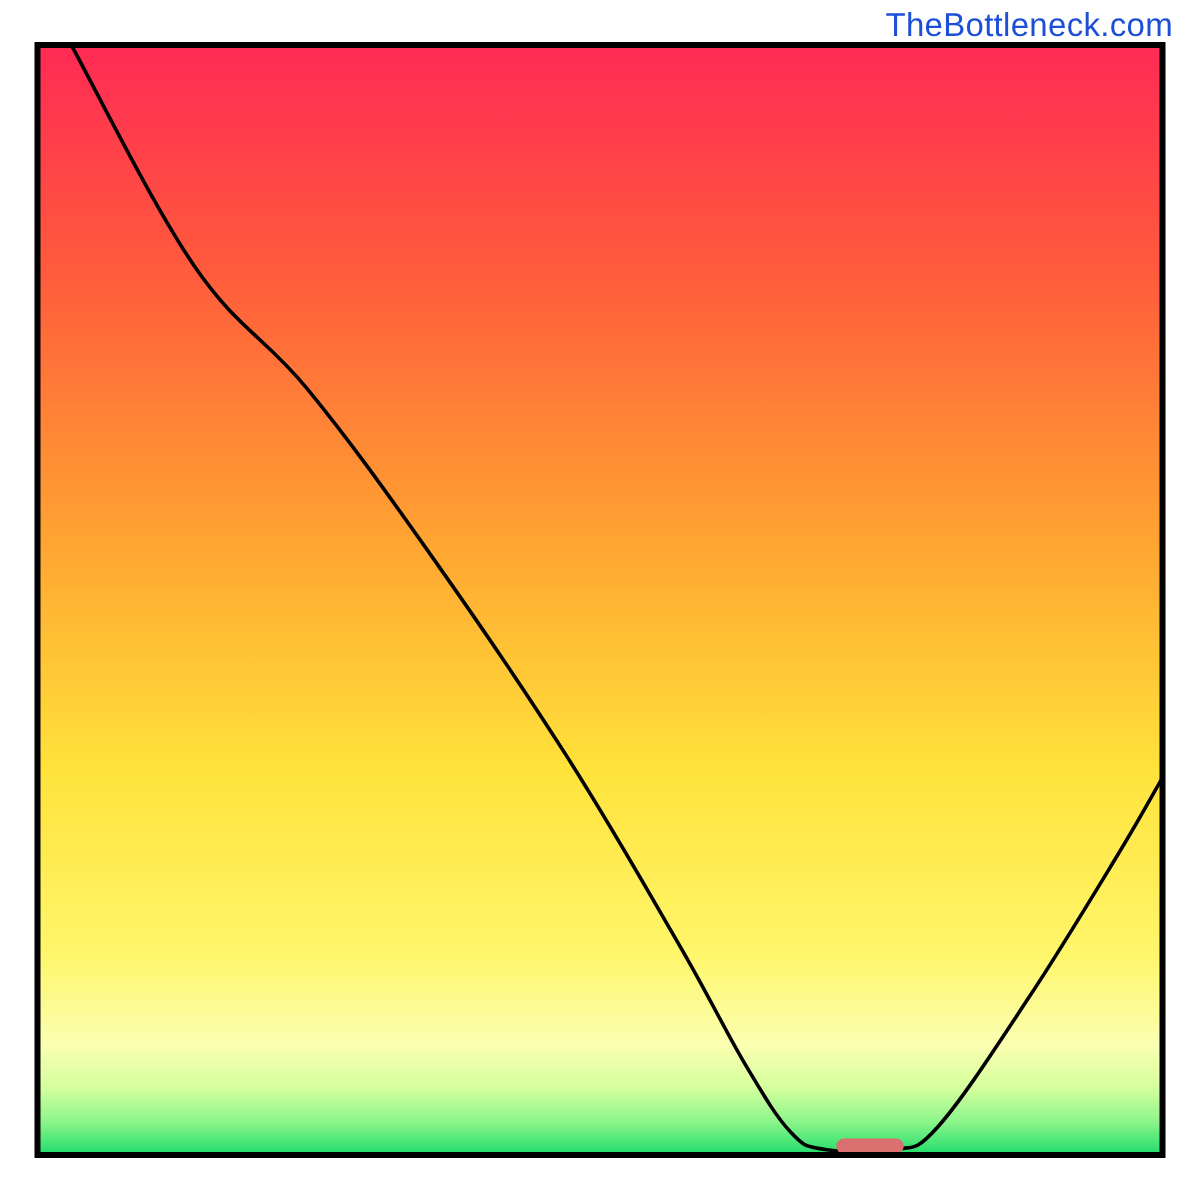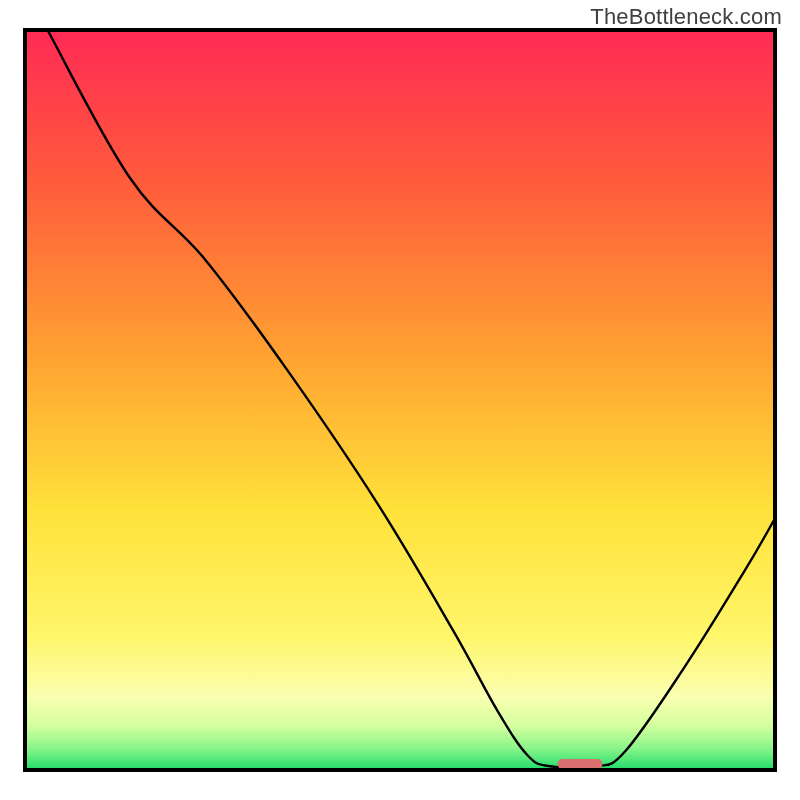--- a/index.html
+++ b/index.html
@@ -14,21 +14,21 @@
     position: relative;
     width: 800px;
     height: 800px;
   }
   .watermark {
     position: absolute;
     top: 4px;
     right: 18px;
     font-size: 22px;
     font-weight: 500;
-    color: #404040;
+    color: #1d4ed8;
     letter-spacing: 0.2px;
     z-index: 10;
   }
   svg {
     display: block;
   }
 </style>
 </head>
 <body>
 

